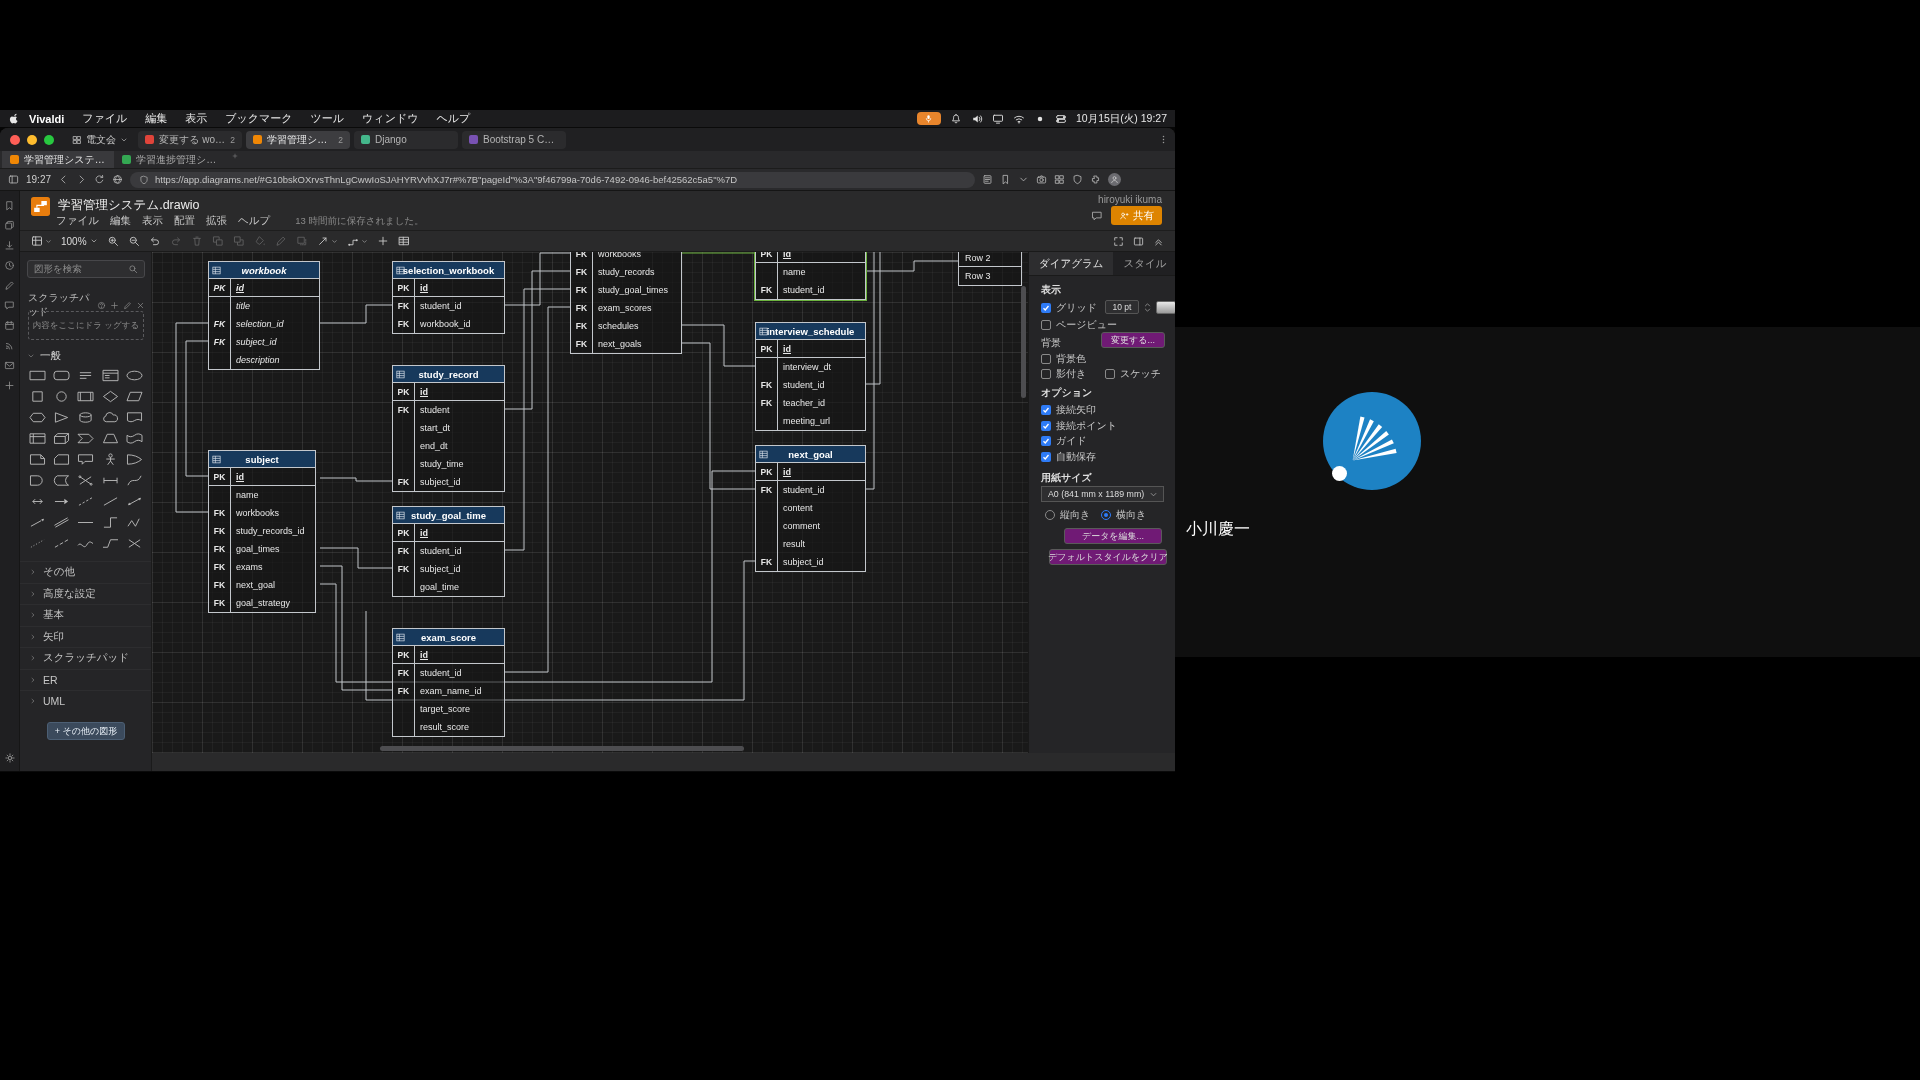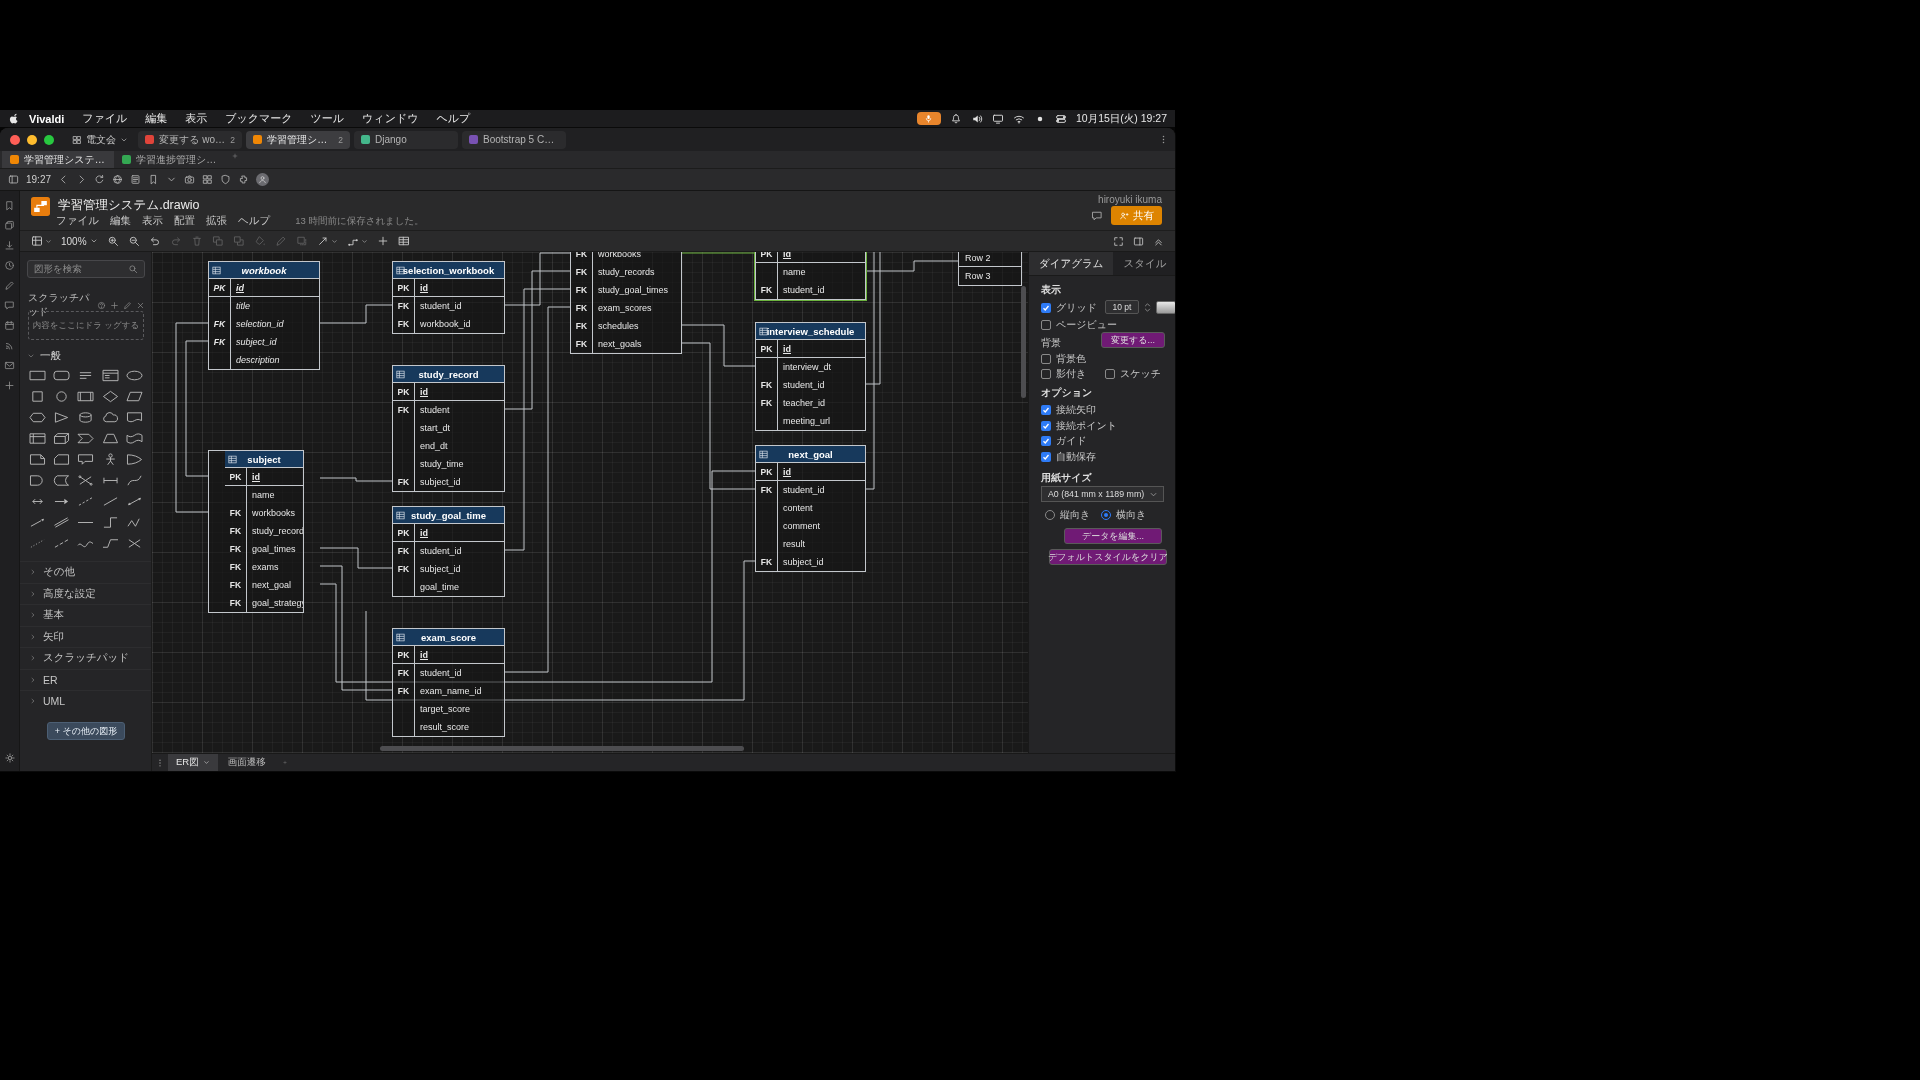--- a/index.html
+++ b/index.html
@@ -294,20 +294,28 @@
               <path d="M12.8 9A5 5 0 1 1 12 4.7"></path>
               <path d="M12.4 2l.4 3-3 .3"></path>
             </svg>
           </span>
       <span class="ic navic" style="width:11px;height:11px">
             <svg viewBox="0 0 16 16" fill="none" stroke="currentColor" stroke-width="1.2" stroke-linecap="round" stroke-linejoin="round">
               <circle cx="8" cy="8" r="5.5"></circle>
               <path d="M2.5 8h11M8 2.5c-4 3.6-4 7.4 0 11 4-3.6 4-7.4 0-11z"></path>
             </svg>
           </span>
+      <div id="urlfield">
+        <span class="ic" style="width:10px;height:10px;color:#a9a9a9">
+              <svg viewBox="0 0 16 16" fill="none" stroke="currentColor" stroke-width="1.2" stroke-linecap="round" stroke-linejoin="round">
+                <path d="M8 2l5 1.8V8c0 3-2.5 5-5 6-2.5-1-5-3-5-6V3.8z"></path>
+              </svg>
+            </span>
+        <span id="url-text">https://app.diagrams.net/#G10bskOXrvsThnLgCwwIoSJAHYRVvhXJ7r#%7B"pageId"%3A"9f46799a-70d6-7492-0946-bef42562c5a5"%7D</span>
+      </div>
       <div id="ab-right">
         <span id="ab-icons" style="display:flex;gap:7px">
               <span class="ic" style="height: 11px; width: 11px; color: rgb(185, 185, 185);">
                 <svg viewBox="0 0 16 16" fill="none" stroke="currentColor" stroke-width="1.2" stroke-linecap="round" stroke-linejoin="round">
                   <rect x="3" y="2.5" width="10" height="11" rx="1"></rect>
                   <path d="M5 5.5h6M5 8h6M5 10.5h4"></path>
                 </svg>
               </span>
               <span class="ic" style="height: 11px; width: 11px; color: rgb(185, 185, 185);">
                 <svg viewBox="0 0 16 16" fill="none" stroke="currentColor" stroke-width="1.2" stroke-linecap="round" stroke-linejoin="round">
@@ -1095,21 +1103,21 @@
                       <span>study_time</span>
                     </span>
                   </div>
                   <div class="er-row">
                     <span class="er-key">FK</span>
                     <span class="er-val">
                       <span>subject_id</span>
                     </span>
                   </div>
                 </div>
-                <div class="ertable" style="left: 56px; top: 198px; width: 96px; padding-left: 16px;">
+                <div class="ertable" style="left: 56px; top: 198px; width: 108px;">
                   <div class="hd">
                     <span class="ic" style="height: 9px; width: 9px;">
                       <svg viewBox="0 0 16 16" fill="none" stroke="currentColor" stroke-width="1.2">
                         <rect x="1.5" y="2" width="13" height="12"></rect>
                         <path d="M1.5 6h13M1.5 10h13M6 2v12"></path>
                       </svg>
                     </span>
                     <span>subject</span>
                   </div>
                   <div class="er-row pk">
@@ -1481,47 +1489,37 @@
               <span>縦向き</span>
             </div>
             <div class="frow" style="left:72px;top:256px">
               <span class="rd on"></span>
               <span>横向き</span>
             </div>
             <div class="fbtn" style="left:35px;top:276px;width:98px">データを編集...</div>
             <div class="fbtn" style="left:20px;top:297px;width:118px">デフォルトスタイルをクリア</div>
           </div>
 
-          <div id="dfooter">
-            <span class="ic" style="width:10px;height:12px;color:#9a9a9a">
-                  <svg viewBox="0 0 16 16" fill="none" stroke="currentColor" stroke-width="1.2" stroke-linecap="round" stroke-linejoin="round">
-                    <circle cx="8" cy="3.5" r="1.1" fill="currentColor" stroke="none"></circle>
-                    <circle cx="8" cy="8" r="1.1" fill="currentColor" stroke="none"></circle>
-                    <circle cx="8" cy="12.5" r="1.1" fill="currentColor" stroke="none"></circle>
-                  </svg>
-                </span>
-            <div id="pages-host" style="display:flex;gap:2px">
-                  <div class="page-tab active">
-                    <span>ER図</span>
-                    <span class="ic" style="height: 7px; width: 7px;">
-                      <svg viewBox="0 0 16 16" fill="none" stroke="currentColor" stroke-width="1.2" stroke-linecap="round" stroke-linejoin="round">
-                        <path d="M4 6l4 4 4-4"></path>
-                      </svg>
-                    </span>
-                  </div>
-                  <div class="page-tab">
-                    <span>画面遷移</span>
-                  </div>
-                </div>
-            <span id="pg-plus" class="ic" style="width:16px;height:9px">
-                  <svg viewBox="0 0 16 16" fill="none" stroke="currentColor" stroke-width="1.2" stroke-linecap="round" stroke-linejoin="round">
-                    <path d="M8 3v10M3 8h10"></path>
-                  </svg>
-                </span>
-          </div>
         </div>
       </div>
     </div>
   </div>
 </div>
 
-
+<div id="stage">
+  <div id="tile"></div>
+  <div id="avatar">
+    <svg width="62" height="56" viewBox="0 0 64 56">
+      <g fill="#ffffff">
+        <polygon points="12,48 20,2.7 24.3,3.7"></polygon>
+        <polygon points="12,48 30,5.6 33.9,7.6"></polygon>
+        <polygon points="12,48 39,10.8 42.5,13.5"></polygon>
+        <polygon points="12,48 46.7,17.8 49.4,21.3"></polygon>
+        <polygon points="12,48 52.6,26.4 54.5,30.4"></polygon>
+        <polygon points="12,48 56.4,36.1 57.4,40.4"></polygon>
+      </g>
+    </svg>
+  </div>
+  <div id="blob"></div>
+  <div id="pname">小川慶一</div>
 </div>
 
+</div>
+
 </body></html>

